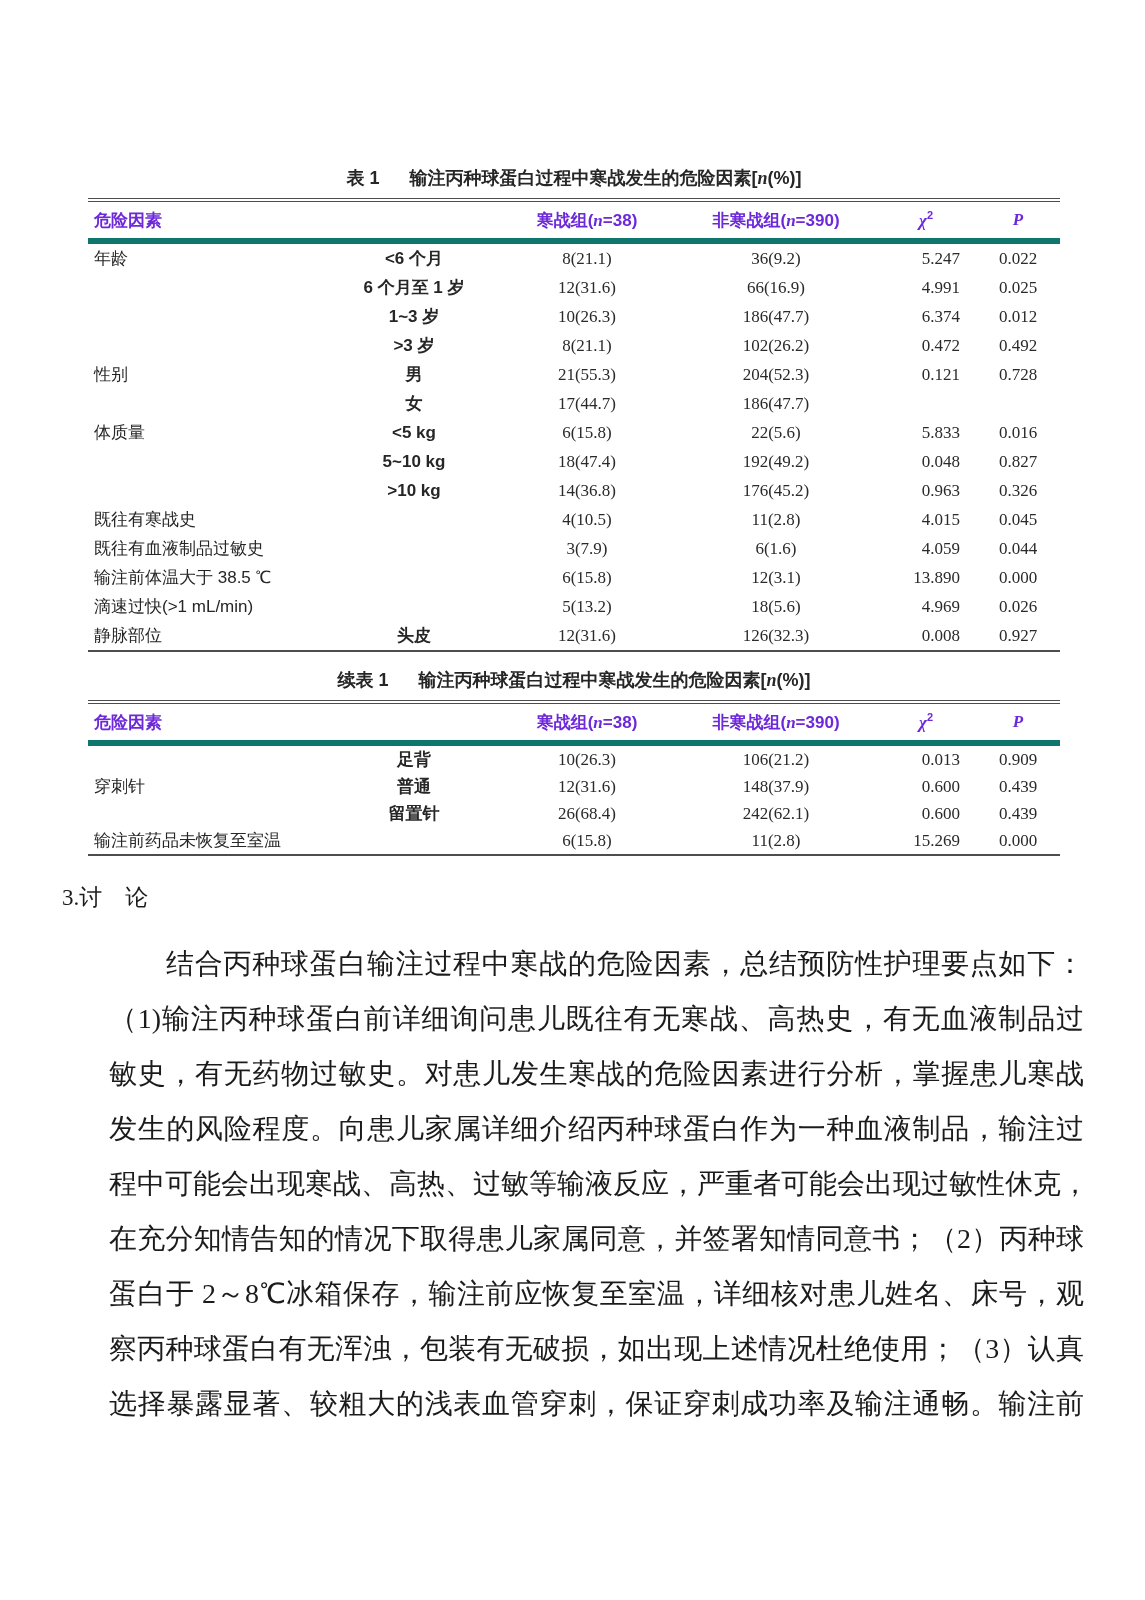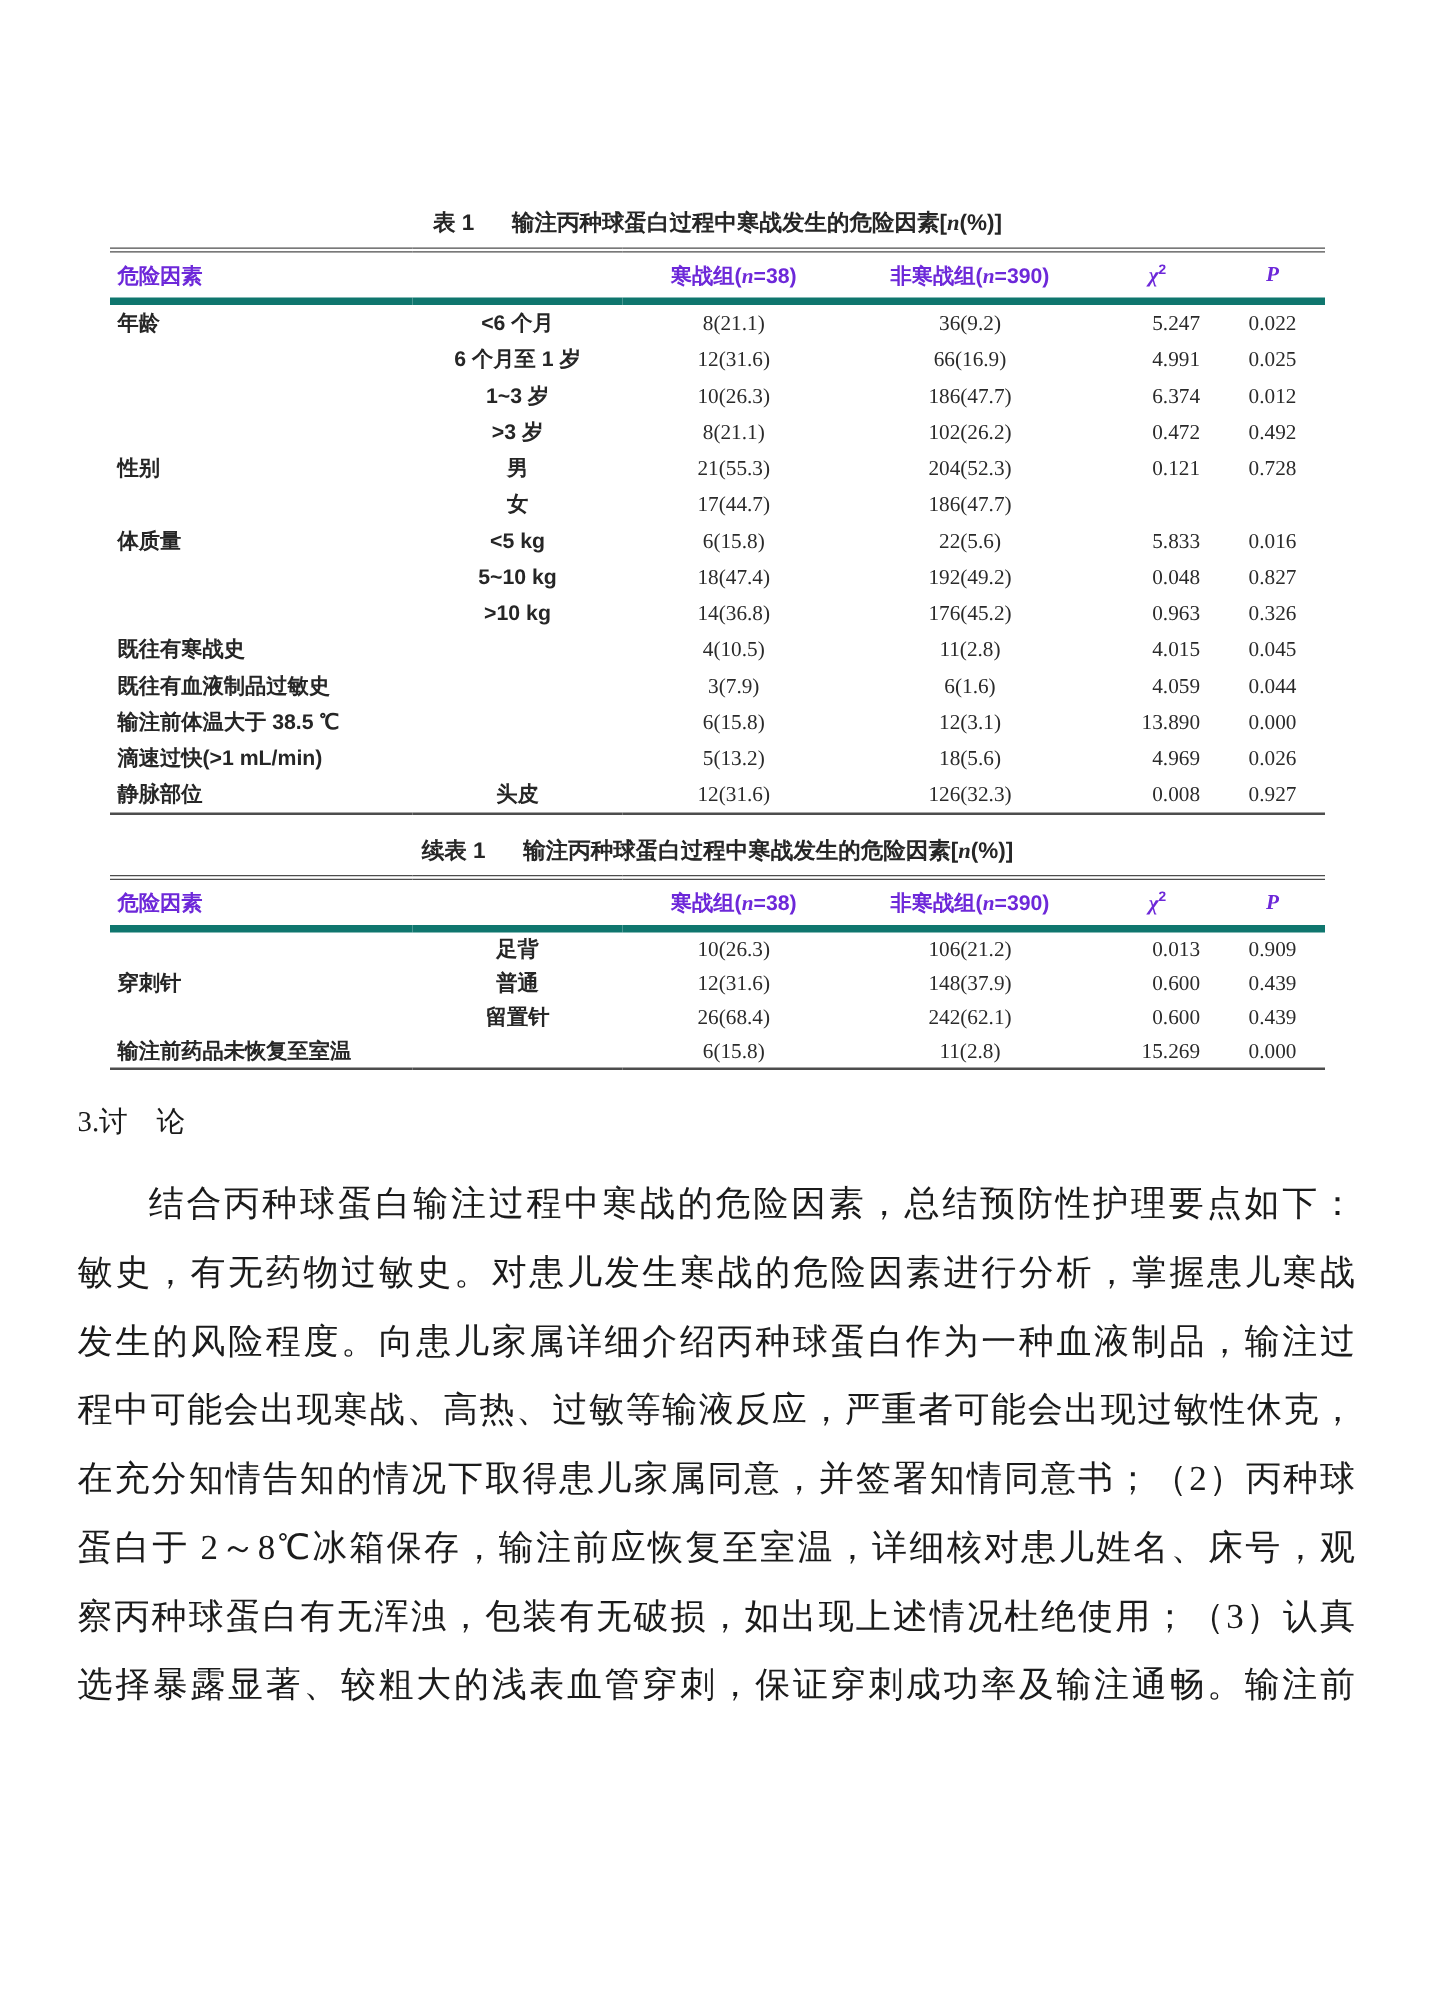--- a/index.html
+++ b/index.html
@@ -16,36 +16,36 @@
   table.t{position:absolute;left:88px;width:972px;border-collapse:collapse;
           border-top:4px double #4d4d4d;border-bottom:2px solid #4d4d4d;
           font-size:17px;table-layout:fixed;}
   table.t th{font-family:"Liberation Sans",sans-serif;font-weight:700;font-size:17px;
              height:36px;border-bottom:6px solid #0f766e;padding:0;vertical-align:middle;color:#6d28d9;}
   table.t td{padding:0;vertical-align:middle;color:#2a2a2a;}
   #t1 td{height:29px;}
   #t2 td{height:27px;}
   table.t th:nth-child(1){text-align:left;padding-left:6px;}
   table.t td:nth-child(1){text-align:left;padding-left:6px;
-        font-family:"Liberation Sans",sans-serif;font-weight:700;color:#262626;}
+        font-family:"Liberation Sans",sans-serif;font-weight:400;color:#262626;}
   table.t td:nth-child(2){text-align:center;font-family:Liberation Sans, sans-serif;font-weight:700;color:#262626;}
   table.t td:nth-child(3),table.t td:nth-child(4){text-align:center;font-family:"Liberation Serif",serif;}
   table.t th:nth-child(3),table.t th:nth-child(4){text-align:center;}
   table.t td:nth-child(5){text-align:right;padding-right:16px;}
   table.t th:nth-child(5){text-align:center;}
   table.t td:nth-child(6){text-align:center;}
   table.t th:nth-child(6){text-align:center;font-family:"Liberation Serif",serif;font-style:italic;}
   .ital{font-style:italic;font-family:"Liberation Serif",serif;}
   th sup{font-size:11px;}
 
   
   .sec-heading{position:absolute;left:62px;top:882px;font-size:23px;color:#1b1b1b;
                font-family:"Liberation Serif",serif;}
   .para{position:absolute;left:62px;top:936px;width:1022px;font-size:28px;color:#1b1b1b;}
-  .dl{height:55px;line-height:55px;text-align:justify;text-align-last:justify;white-space:nowrap;}
+  .dl{height:55px;line-height:55px;text-align:justify;text-align-last:justify;white-space:nowrap;margin-left:47px;}
   .dl.indent{padding-left:57px;}
 </style>
 </head>
 <body>
 
 <div class="page">
 
   <div class="cap" style="top:166px;">
     <span class="lbl">表 1</span><span><span>输注丙种球蛋白过程中寒战发生的危险因素[</span><span class="ital">n</span><span>(%)]</span></span>
   </div>
@@ -236,20 +236,21 @@
           <td>11(2.8)</td>
           <td>15.269</td>
           <td>0.000</td>
         </tr>
   </tbody>
     </table>
 
   <div class="sec-heading">3.讨　论</div>
   <div class="para">
     <div class="dl indent">结合丙种球蛋白输注过程中寒战的危险因素，总结预防性护理要点如下：</div>
+    <div class="dl">（1)输注丙种球蛋白前详细询问患儿既往有无寒战、高热史，有无血液制品过</div>
     <div class="dl">敏史，有无药物过敏史。对患儿发生寒战的危险因素进行分析，掌握患儿寒战</div>
     <div class="dl">发生的风险程度。向患儿家属详细介绍丙种球蛋白作为一种血液制品，输注过</div>
     <div class="dl">程中可能会出现寒战、高热、过敏等输液反应，严重者可能会出现过敏性休克，</div>
     <div class="dl">在充分知情告知的情况下取得患儿家属同意，并签署知情同意书；（2）丙种球</div>
     <div class="dl">蛋白于 2～8℃冰箱保存，输注前应恢复至室温，详细核对患儿姓名、床号，观</div>
     <div class="dl">察丙种球蛋白有无浑浊，包装有无破损，如出现上述情况杜绝使用；（3）认真</div>
     <div class="dl">选择暴露显著、较粗大的浅表血管穿刺，保证穿刺成功率及输注通畅。输注前</div>
   </div>
 
 </div>

